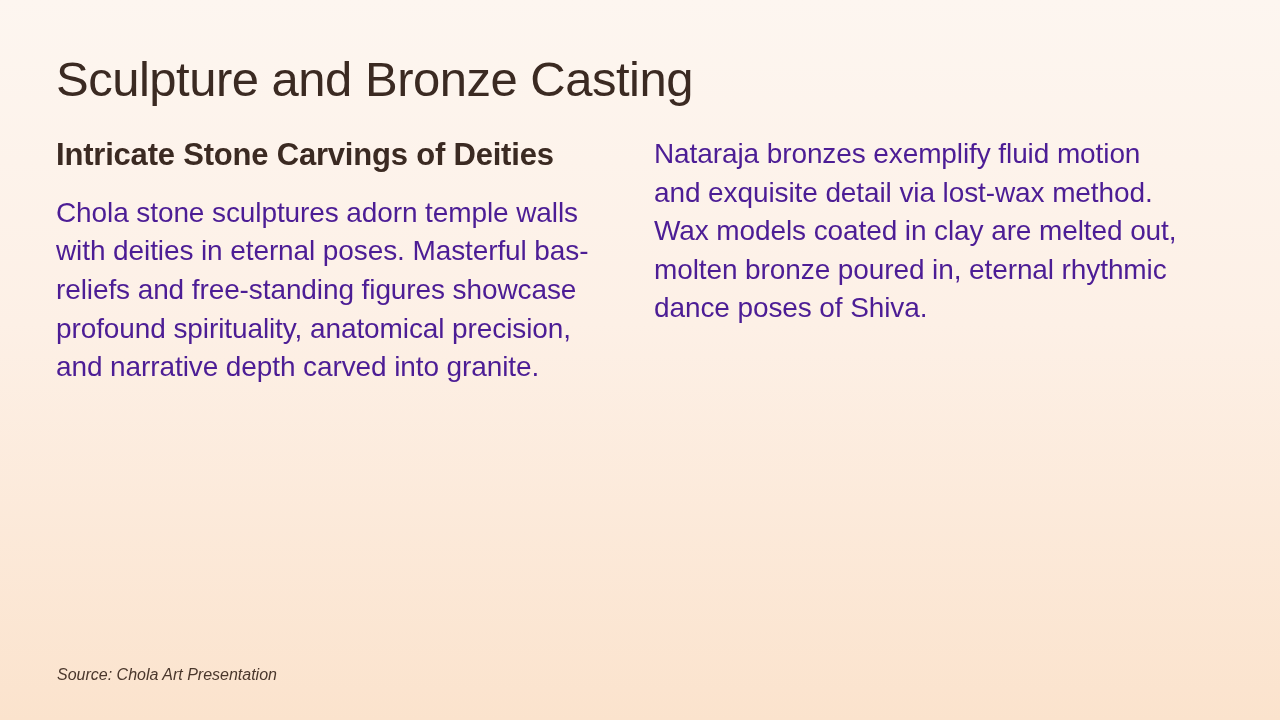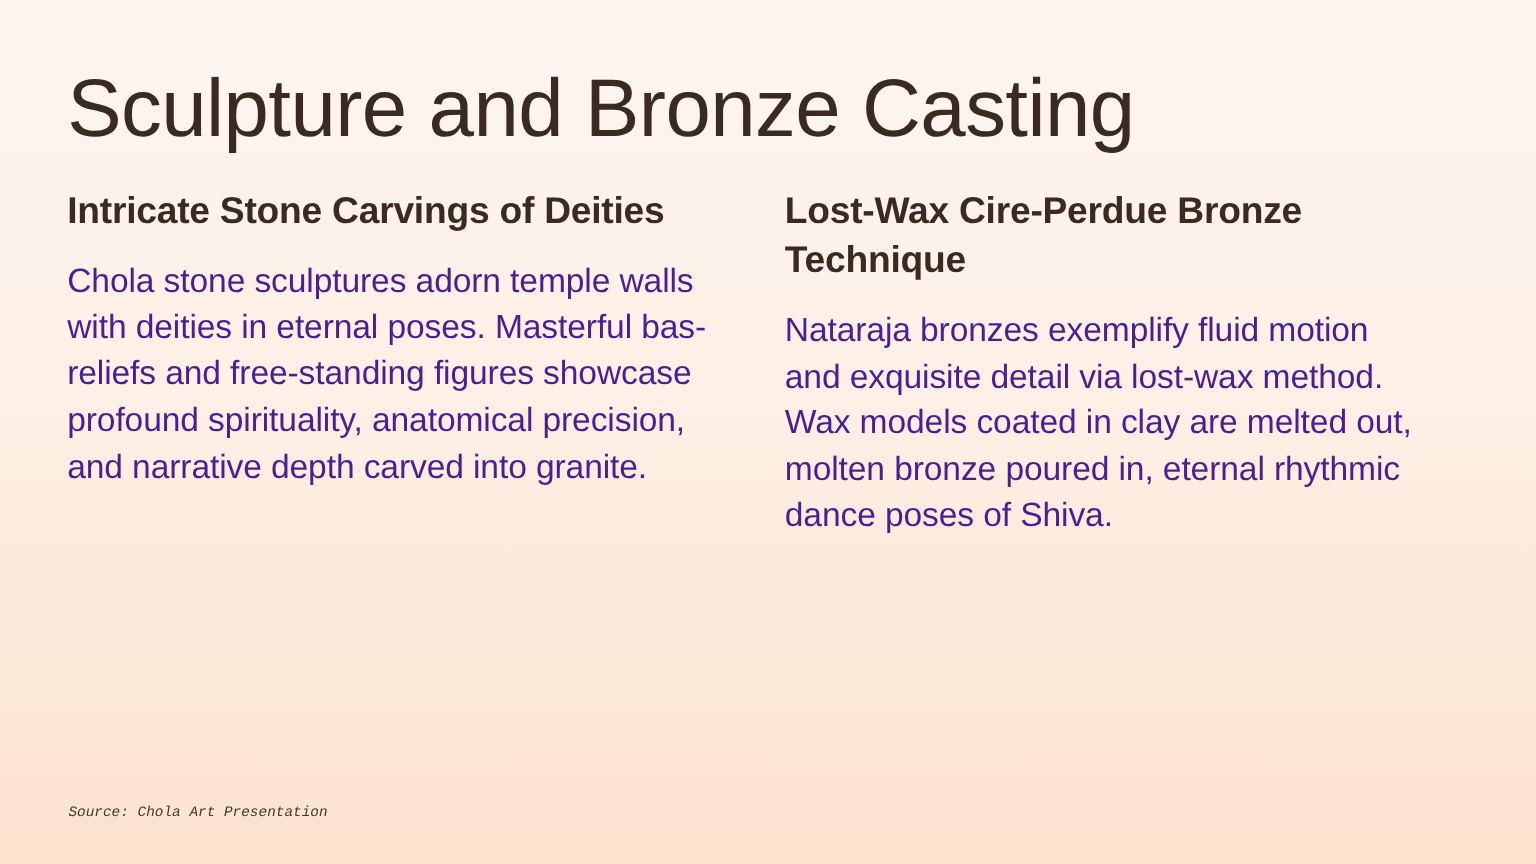--- a/index.html
+++ b/index.html
@@ -15,21 +15,21 @@
     color: #3d2c24;
   }
   .slide {
     position: relative;
     width: 1280px;
     height: 720px;
     box-sizing: border-box;
     padding: 52px 56px 0 56px;
   }
   .slide-title {
-    font-size: 68px;
+    font-size: 49px;
     font-weight: 400;
     letter-spacing: -0.5px;
     line-height: 1.12;
     color: #3b2a22;
     margin: 0 0 28px 0;
     white-space: nowrap;
   }
   .columns {
     display: flex;
     gap: 58px;
@@ -51,42 +51,40 @@
     font-weight: 400;
     line-height: 1.38;
     letter-spacing: -0.1px;
     color: #4c1d95;
     margin: 0;
   }
   .source {
     position: absolute;
     left: 57px;
     bottom: 36px;
-    font-size: 12px;
+    font-size: 16px;
     font-style: italic;
     color: #4a372c;
-    font-family: Liberation Mono, monospace;
   }
 </style>
 </head>
 <body>
 
 <div class="slide">
 
   <h1 class="slide-title">Sculpture and Bronze Casting</h1>
 
   <div class="columns">
 
     <div class="column">
       <h2 class="col-heading">Intricate Stone Carvings of Deities</h2>
       <p class="col-body">Chola stone sculptures adorn temple walls with deities in eternal poses. Masterful bas-reliefs and free-standing figures showcase profound spirituality, anatomical precision, and narrative depth carved into granite.</p>
     </div>
 
     <div class="column">
-      <h2 class="col-heading">Lost-Wax Cire-Perdue Bronze Technique</h2>
       <p class="col-body">Nataraja bronzes exemplify fluid motion and exquisite detail via lost-wax method. Wax models coated in clay are melted out, molten bronze poured in, eternal rhythmic dance poses of Shiva.</p>
     </div>
 
   </div>
 
   <div class="source">Source: Chola Art Presentation</div>
 
 </div>
 
 </body></html>

